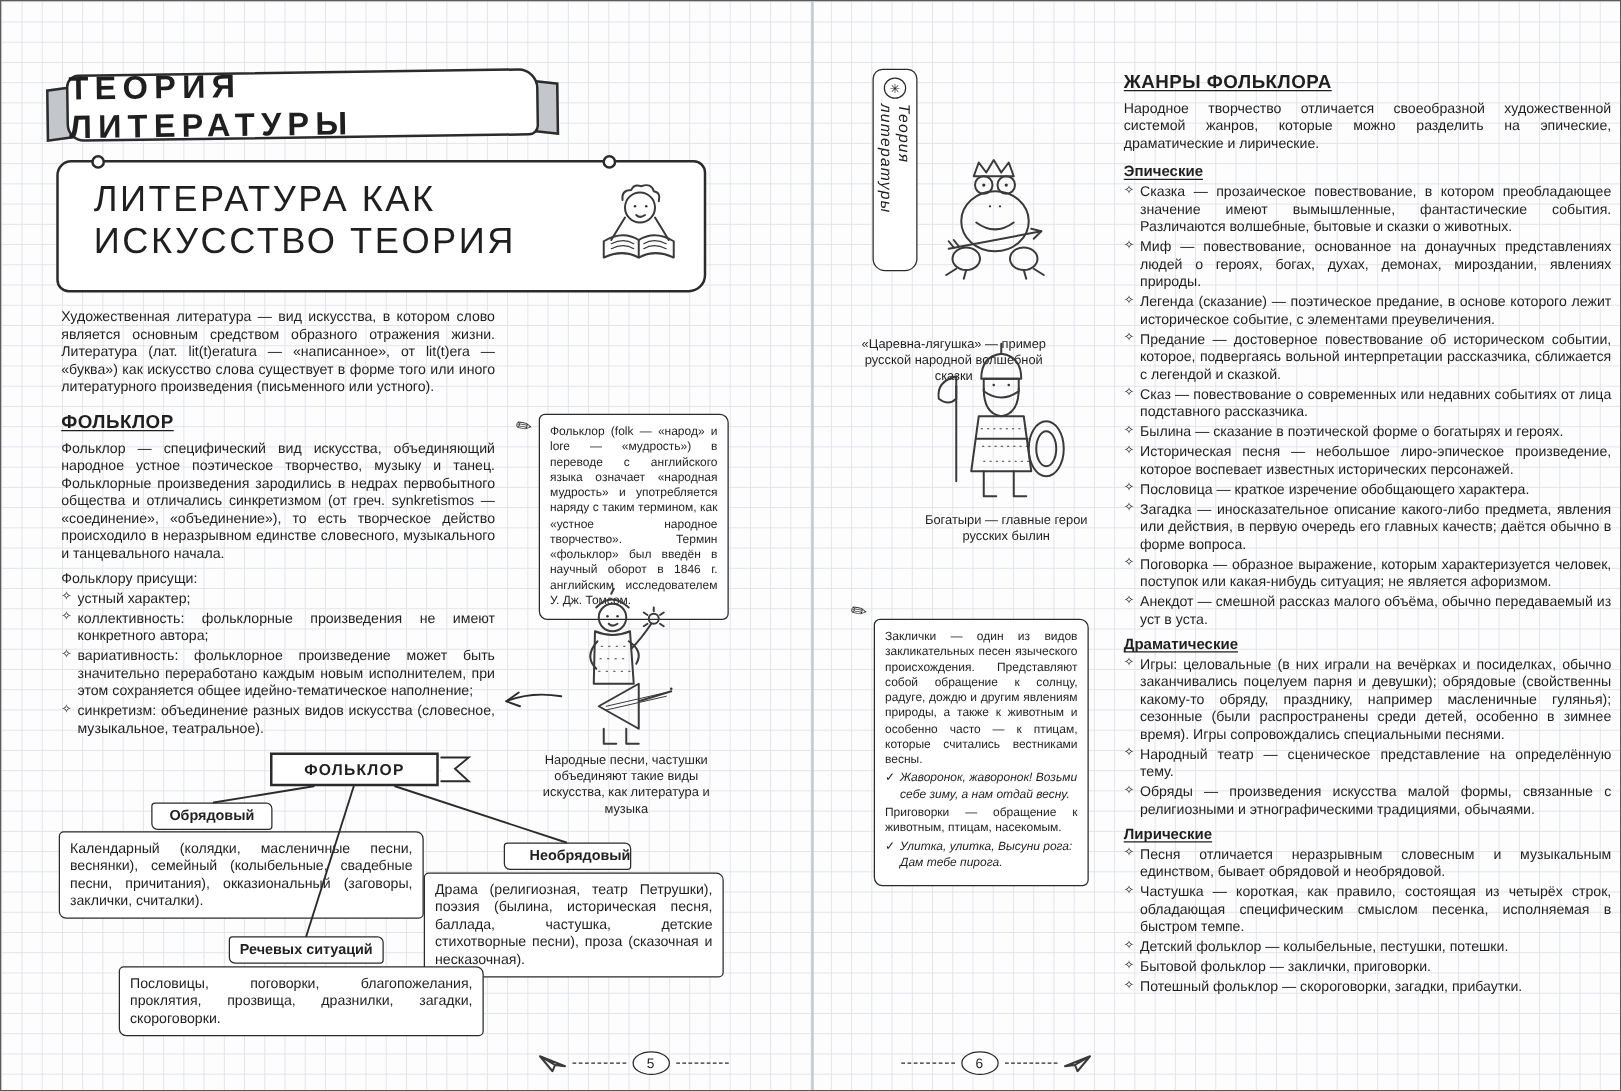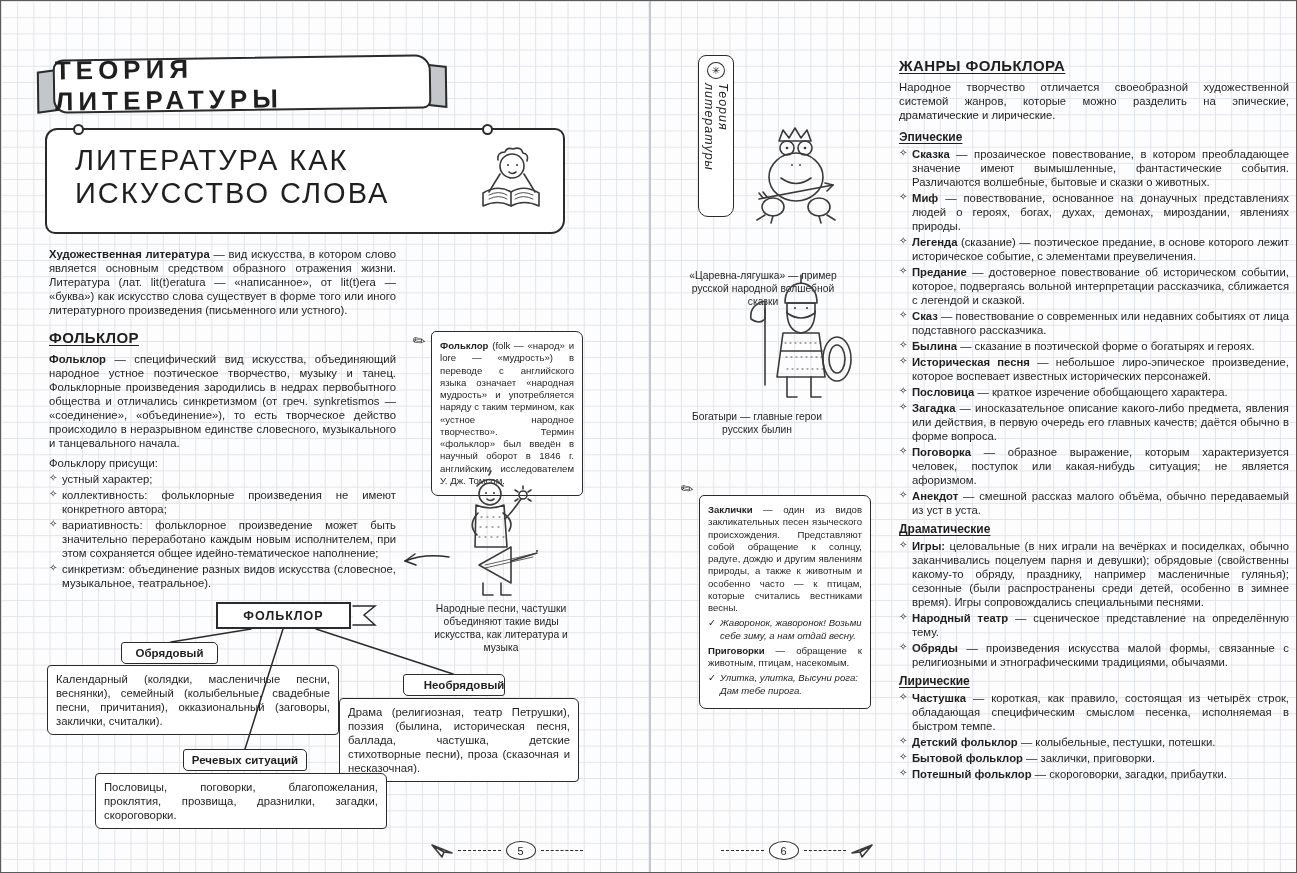--- a/index.html
+++ b/index.html
@@ -12,21 +12,21 @@
       linear-gradient(#e0e5ea 1px, transparent 1px),
       linear-gradient(90deg, #e0e5ea 1px, transparent 1px);
     background-size:16.2px 16.2px;
     border:1px solid #5a5a5a;
   }
   .fold { position:absolute; left:648px; top:0; width:2px; height:100%; background:#c3c8ce; }
 
   
   .txt { font-size:11.3px; line-height:1.24; text-align:justify; }
   .note-txt { font-size:9.6px; line-height:1.28; text-align:justify; }
-  b { font-weight:bold; }
+  b { font-weight:normal; }
   .h-big { font-size:15px; font-weight:bold; text-decoration:underline; text-underline-offset:2px; letter-spacing:.4px; }
   .h-sub { font-size:12px; font-weight:bold; text-decoration:underline; text-underline-offset:2px; }
 
   
   .banner-wrap { position:absolute; left:52px; top:56px; width:378px; height:54px; transform:rotate(-0.8deg); }
   .ribbon-end { position:absolute; top:9px; width:46px; height:42px; background:#c3c7cb; border:2px solid #2b2b2b; }
   .ribbon-end.l { left:-16px; transform:skewY(-7deg); }
   .ribbon-end.r { right:-16px; transform:skewY(7deg); }
   .banner-box { position:absolute; inset:0; background:#fff; border:2.5px solid #2b2b2b;
     border-radius:10px 16px 8px 14px; display:flex; align-items:center; justify-content:center; }
@@ -110,21 +110,21 @@
     <div class="ribbon-end r"></div>
     <div class="banner-box">
       <span>ТЕОРИЯ ЛИТЕРАТУРЫ</span>
     </div>
   </div>
 
   <div class="title-card">
     <span class="pin p1"></span>
     <span class="pin p2"></span>
     <span class="t1">ЛИТЕРАТУРА КАК</span>
-    <span class="t2">ИСКУССТВО СЛОВА</span>
+    <span class="t2">ИСКУССТВО ТЕОРИЯ</span>
     <span class="kid">
       <svg class="line-art" width="80" height="66" viewBox="0 0 80 66">
         <path d="M27 14 Q26 6 34 6 Q36 1 42 3 Q50 0 52 7 Q58 8 56 15"></path>
         <circle cx="41" cy="20" r="12"></circle>
         <circle cx="37" cy="19" r="1" fill="#333" stroke="none"></circle>
         <circle cx="46" cy="19" r="1" fill="#333" stroke="none"></circle>
         <path d="M38 26 Q41 29 45 26"></path>
         <path d="M29 28 Q24 36 18 46 M53 28 Q58 36 64 46"></path>
         <path d="M12 47 Q27 38 40 46 Q53 38 68 47 L68 60 Q53 53 40 60 Q27 53 12 60 Z"></path>
         <line x1="40" y1="46" x2="40" y2="60"></line>
@@ -227,21 +227,21 @@
       <path d="M38 60 L74 60 L80 104 L32 104 Z"></path>
       <path d="M40 70 L76 70 M41 84 L78 84 M42 96 L79 96" stroke-width="0.9" stroke-dasharray="1 4"></path>
       <line x1="36" y1="78" x2="77" y2="78"></line>
       <ellipse cx="92" cy="86" rx="14" ry="22"></ellipse>
         <ellipse cx="92" cy="86" rx="8" ry="14"></ellipse>
       <line x1="20" y1="36" x2="20" y2="112"></line>
       <path d="M20 28 Q4 32 6 46 Q14 52 20 46 Z"></path>
       <path d="M42 104 L42 124 L52 124 M66 104 L66 124 L76 124"></path>
     </svg>
   </span>
-  <div class="caption" style="left:672px; top:410px; width:168px;">Богатыри — главные герои русских былин</div>
+  <div class="caption" style="left:720px; top:410px; width:168px;">Богатыри — главные герои русских былин</div>
 
   <span class="pencil pc2">✎</span>
   <div class="note-box nb2 note-txt">
     <div><b>Заклички</b><span> — один из видов закликательных песен языческого происхождения. Представляют собой обращение к солнцу, радуге, дождю и другим явлениям природы, а также к животным и особенно часто — к птицам, которые считались вестниками весны.</span></div>
     <div class="check" data-check="✓">Жаворонок, жаворонок! Возьми себе зиму, а нам отдай весну.</div>
     <div><b>Приговорки</b><span> — обращение к животным, птицам, насекомым.</span></div>
     <div class="check" data-check="✓">Улитка, улитка, Высуни рога: Дам тебе пирога.</div>
   </div>
 
   <div class="right-col">
@@ -260,20 +260,21 @@
     <div class="gi txt" data-bullet="✧"><b>Загадка</b><span> — иносказательное описание какого-либо предмета, явления или действия, в первую очередь его главных качеств; даётся обычно в форме вопроса.</span></div>
     <div class="gi txt" data-bullet="✧"><b>Поговорка</b><span> — образное выражение, которым характеризуется человек, поступок или какая-нибудь ситуация; не является афоризмом.</span></div>
     <div class="gi txt" data-bullet="✧"><b>Анекдот</b><span> — смешной рассказ малого объёма, обычно передаваемый из уст в уста.</span></div>
 
     <span class="h-sub">Драматические</span>
     <div class="gi txt" data-bullet="✧"><b>Игры:</b><span> целовальные (в них играли на вечёрках и посиделках, обычно заканчивались поцелуем парня и девушки); обрядовые (свойственны какому-то обряду, празднику, например масленичные гулянья); сезонные (были распространены среди детей, особенно в зимнее время). Игры сопровождались специальными песнями.</span></div>
     <div class="gi txt" data-bullet="✧"><b>Народный театр</b><span> — сценическое представление на определённую тему.</span></div>
     <div class="gi txt" data-bullet="✧"><b>Обряды</b><span> — произведения искусства малой формы, связанные с религиозными и этнографическими традициями, обычаями.</span></div>
 
     <span class="h-sub">Лирические</span>
+    <div class="gi txt" data-bullet="✧"><b>Песня</b><span> отличается неразрывным словесным и музыкальным единством, бывает обрядовой и необрядовой.</span></div>
     <div class="gi txt" data-bullet="✧"><b>Частушка</b><span> — короткая, как правило, состоящая из четырёх строк, обладающая специфическим смыслом песенка, исполняемая в быстром темпе.</span></div>
     <div class="gi txt" data-bullet="✧"><b>Детский фольклор</b><span> — колыбельные, пестушки, потешки.</span></div>
     <div class="gi txt" data-bullet="✧"><b>Бытовой фольклор</b><span> — заклички, приговорки.</span></div>
     <div class="gi txt" data-bullet="✧"><b>Потешный фольклор</b><span> — скороговорки, загадки, прибаутки.</span></div>
   </div>
 
   <div class="footer f-right">
     <span class="dash"></span>
     <span class="oval">6</span>
     <span class="dash"></span>

